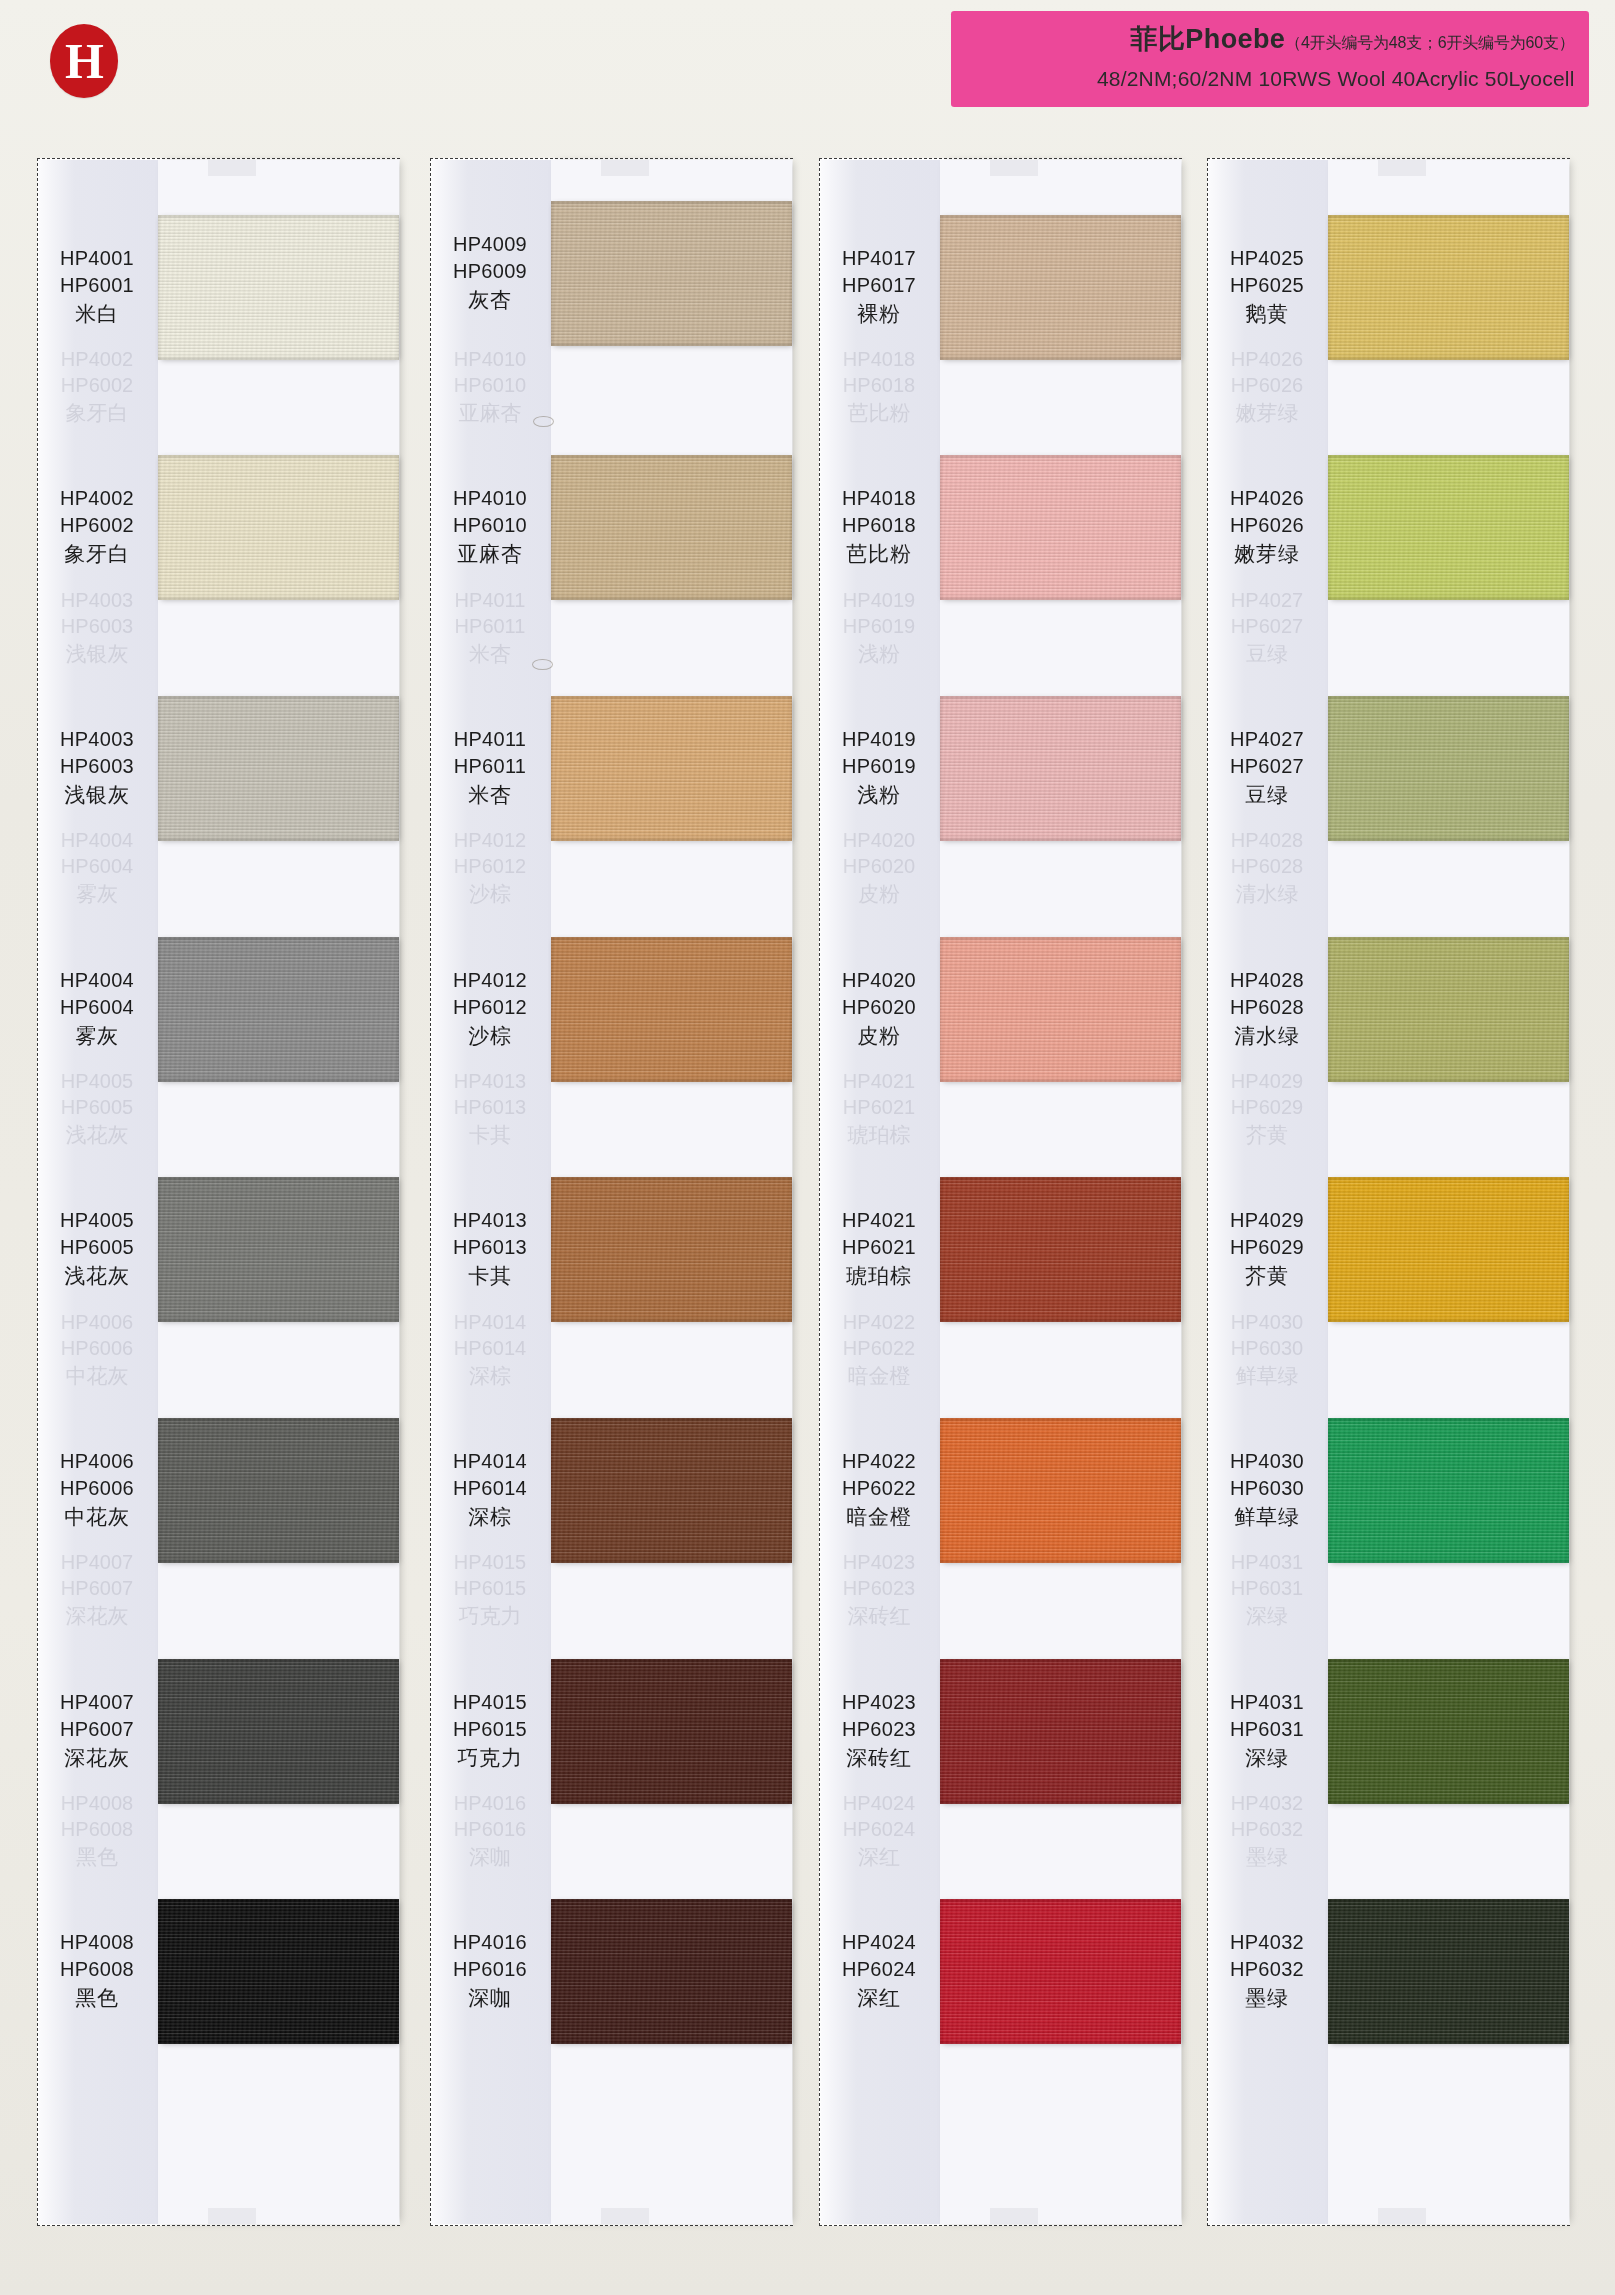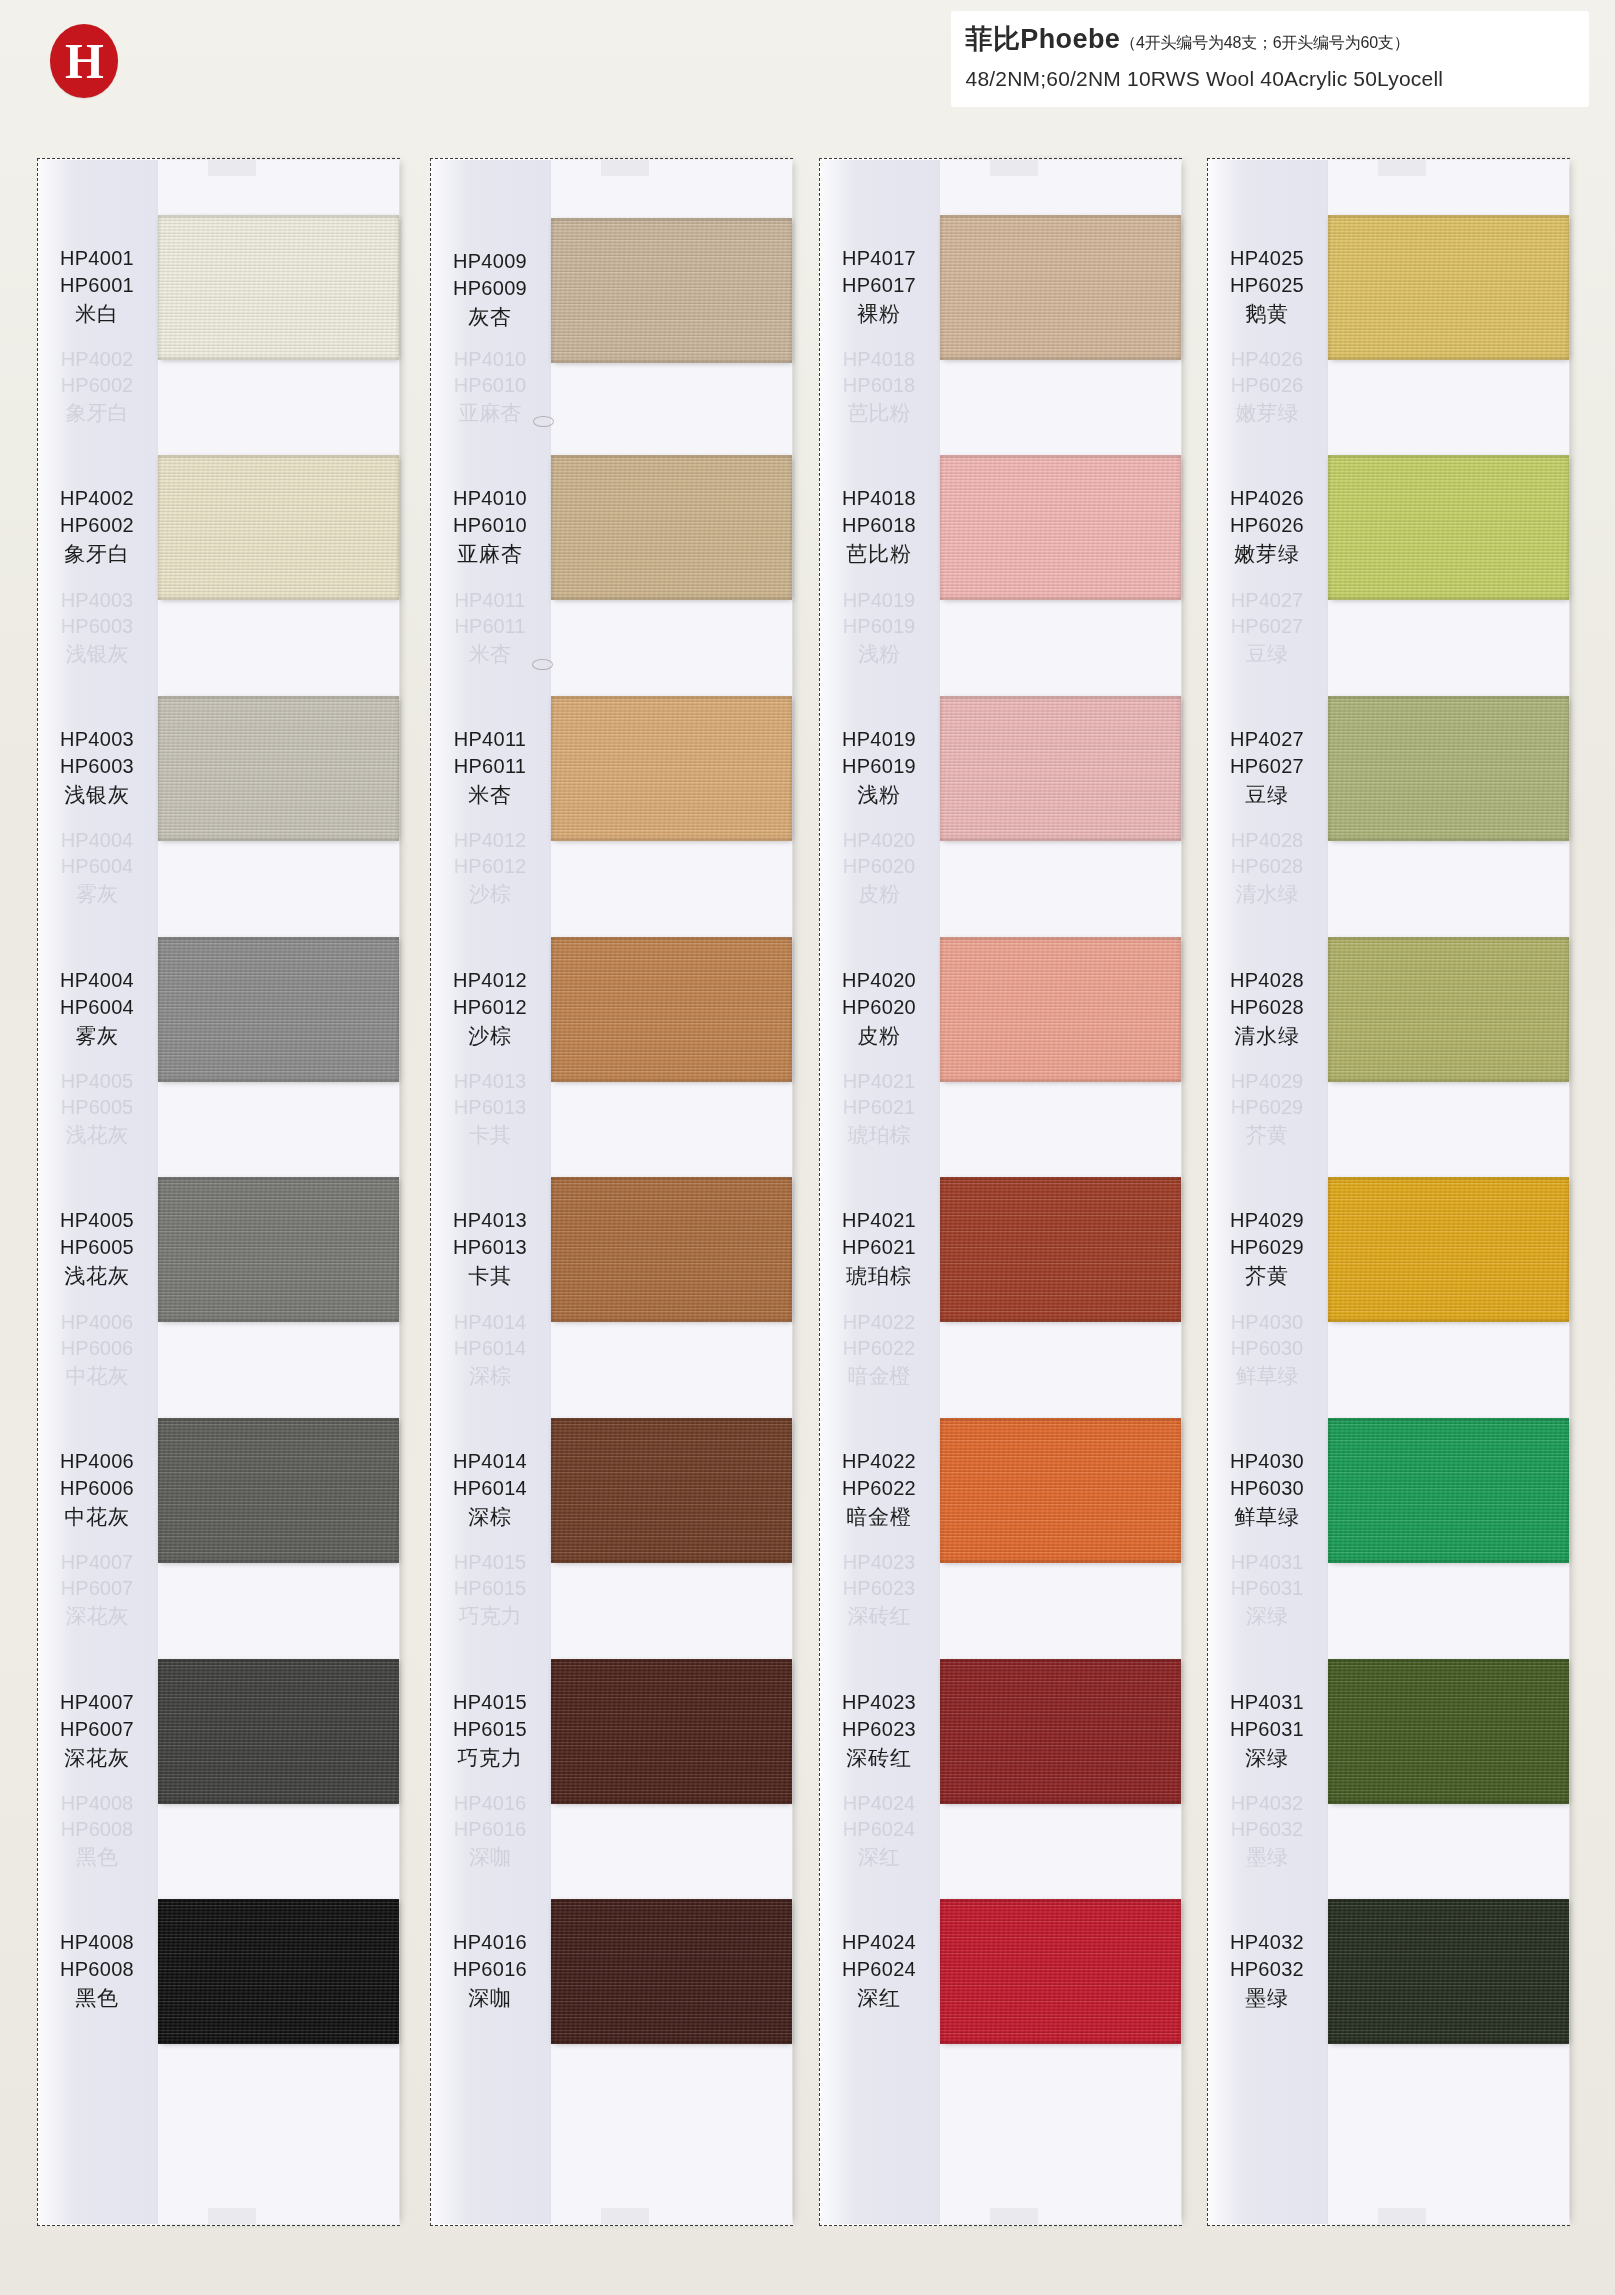--- a/index.html
+++ b/index.html
@@ -67,23 +67,23 @@
     text-shadow: 1.6px 1.6px 0 rgba(160,20,24,0.25);
     font-family: "DejaVu Sans", "Liberation Sans", sans-serif;
   }
 
   .spec-box {
     position: absolute;
     left: 951px;
     top: 11.3px;
     width: 638px;
     padding: 11.3px 14.5px 13px 14.5px;
-    background: #ffffff;
+    background: #ec4899;
     border-radius: 3.2px;
-    text-align: left;
+    text-align: right;
     color: #2b2b2b;
   }
   .spec-line-1 {
     font-size: 23.4px;
     line-height: 1.25;
     white-space: nowrap;
     margin-bottom: 7.3px;
   }
   .spec-title {
     font-size: 27px;
@@ -381,21 +381,21 @@
         </div>
         <div class="swatch-yarn" style="background-color: rgb(12, 12, 12);"></div>
       </div>
     </div>
     <div class="col col-1">
       <div class="card-back"></div>
       <div class="label-strip"></div>
       <div class="wrap-board"></div>
       <div class="board-tab top"></div>
       <div class="board-tab bottom"></div>
-      <div class="swatch-row" style="top: 60px;">
+      <div class="swatch-row" style="top: 43px;">
         <div class="swatch-labels">
           <div class="code">HP4009</div>
           <div class="code">HP6009</div>
           <div class="cname">灰杏</div>
         </div>
         <div class="swatch-yarn" style="background-color: rgb(203, 183, 155);"></div>
       </div>
       <div class="ghost" style="top: 168px;">
         <div class="code">HP4010</div>
         <div class="code">HP6010</div>

